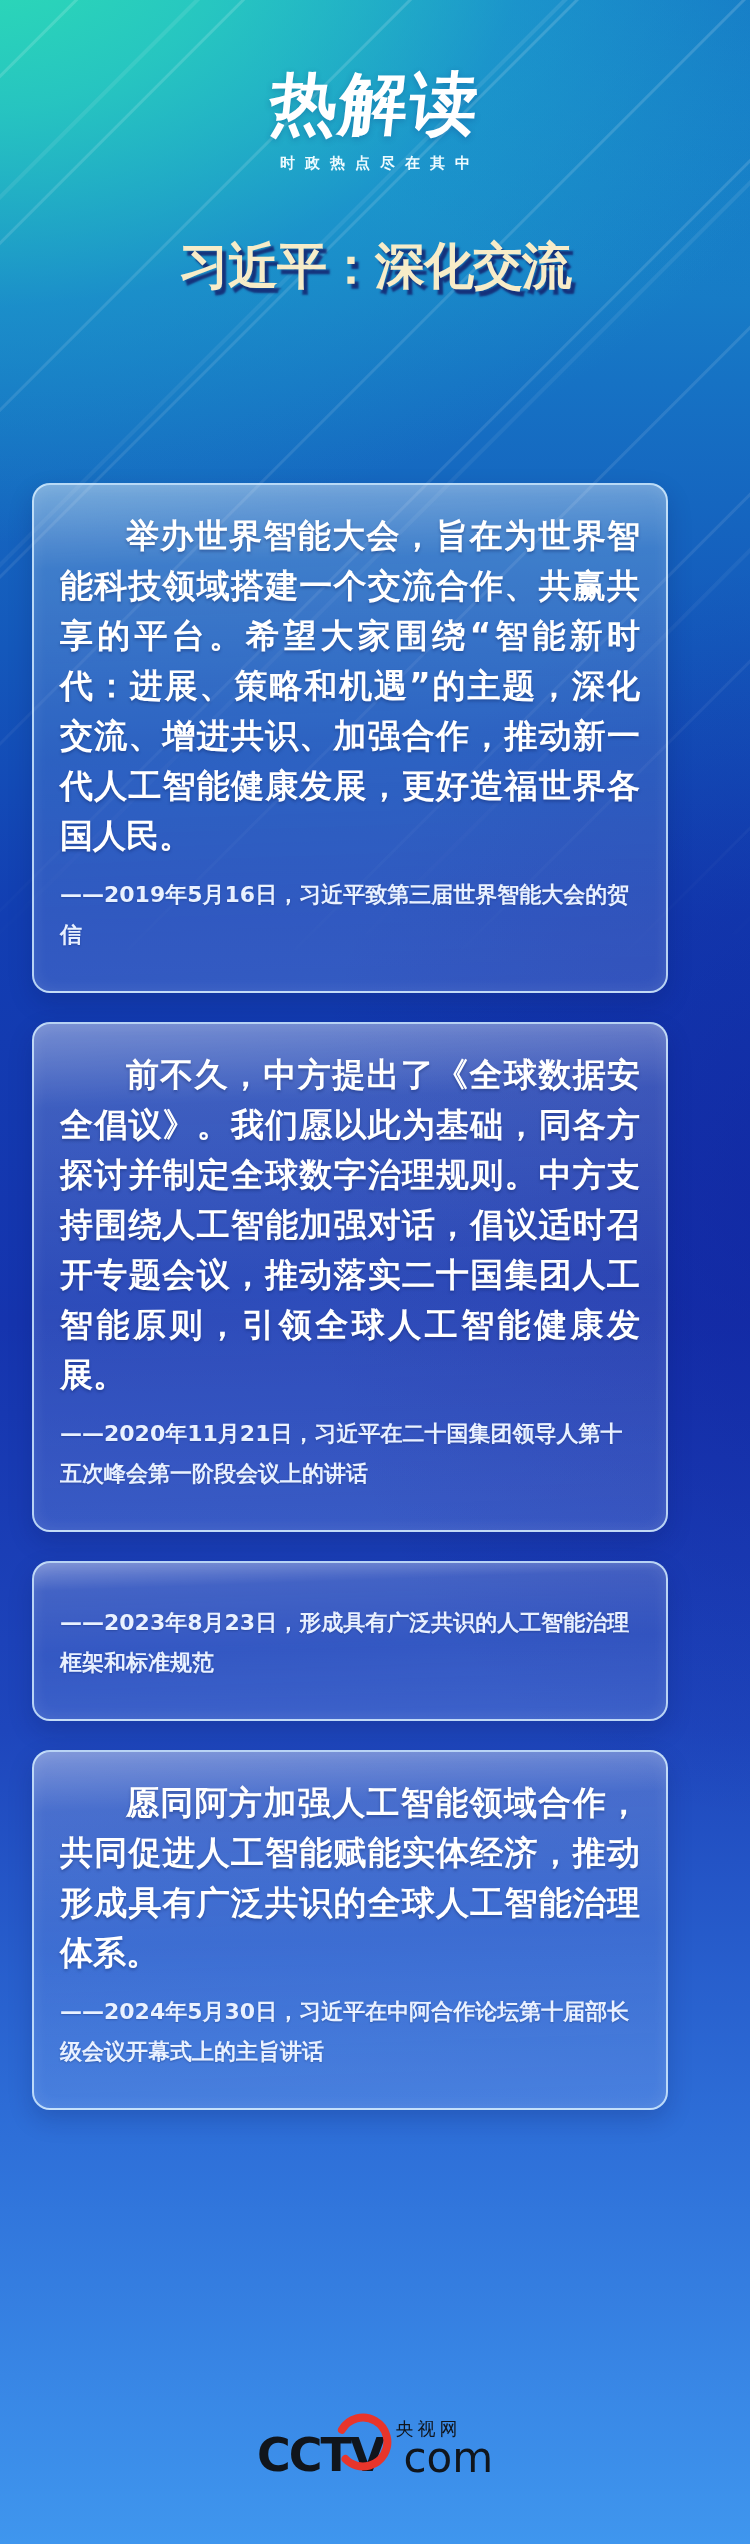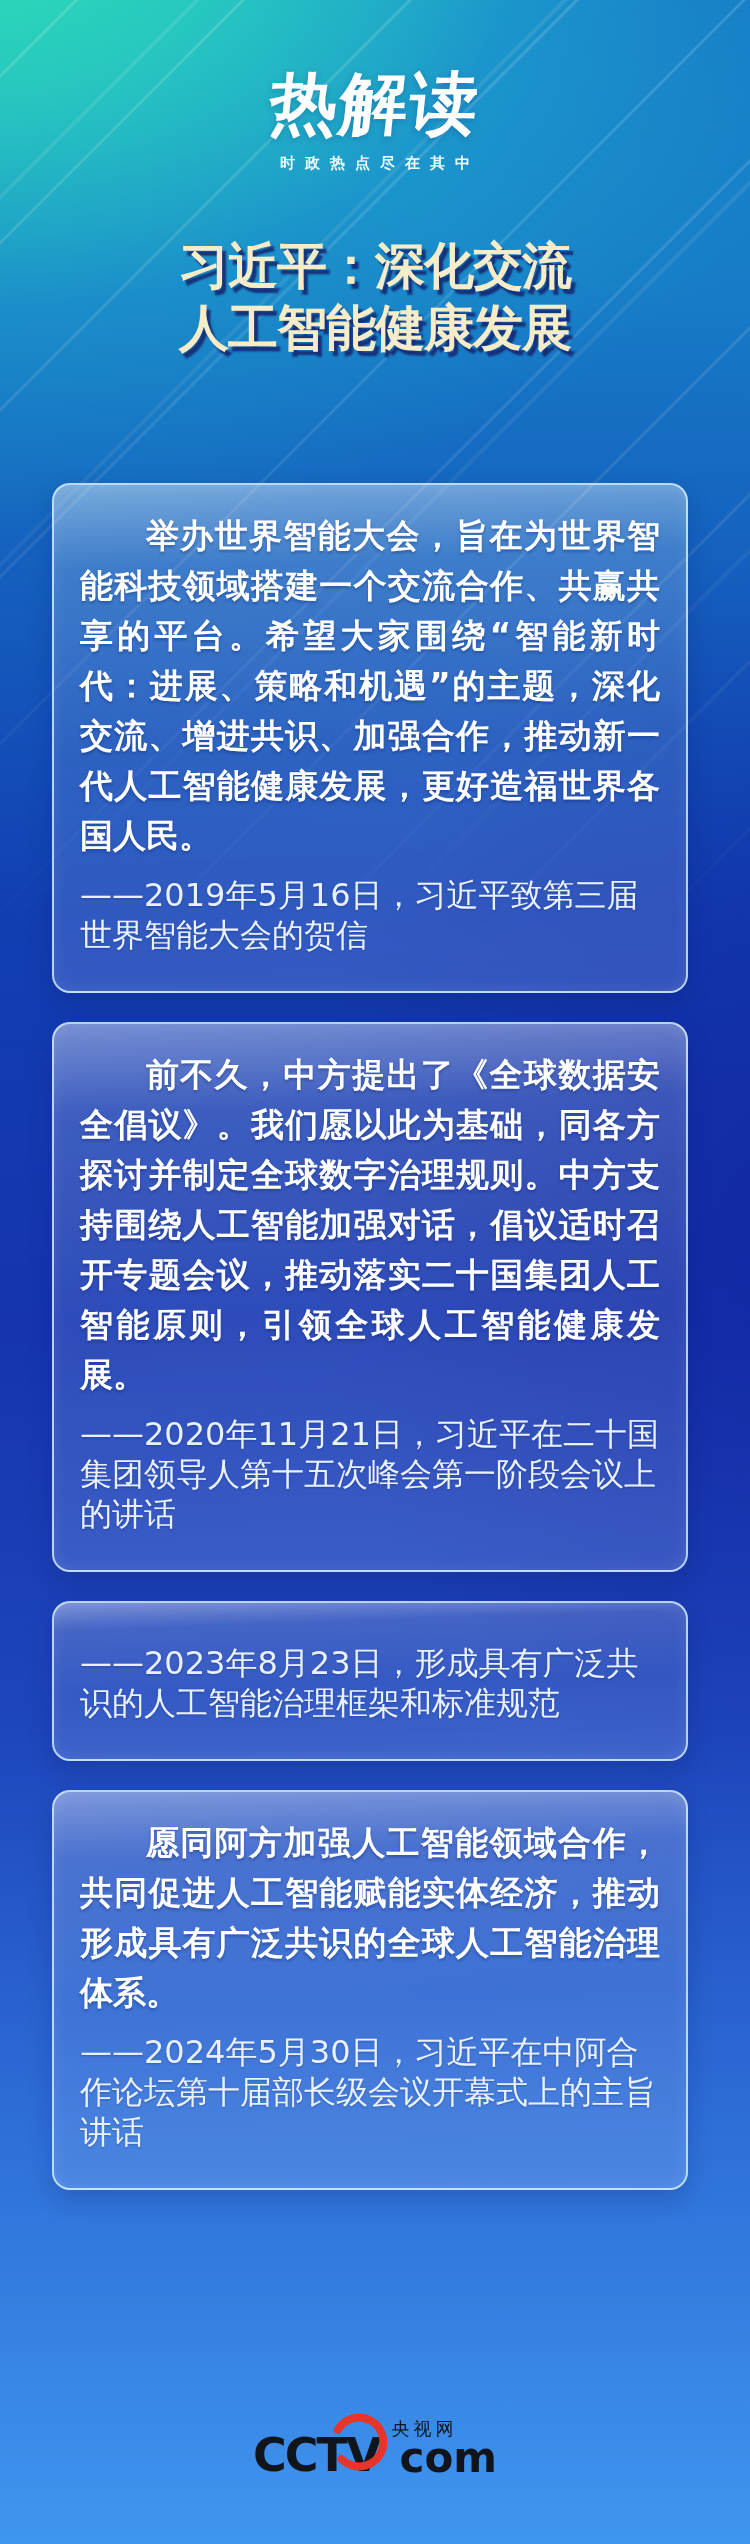--- a/index.html
+++ b/index.html
@@ -38,21 +38,21 @@
     letter-spacing:10px;text-indent:10px;
   }
   .title{
     position:relative;margin:62px 0 0 0;
     text-align:center;font-weight:900;
     font-size:50px;line-height:62px;letter-spacing:-1px;
     color:#f7ecc8;
     text-shadow:4px 5px 2px rgba(20,37,111,0.88);
   }
   .title .title-line{display:block;}
-  .cards{position:absolute;top:483px;left:32px;width:636px;margin-left:20px;}
+  .cards{position:absolute;top:483px;left:32px;width:636px;}
   .card{
     box-sizing:border-box;
     margin-bottom:29px;
     padding:26px 26px 36px 26px;
     border-radius:18px;
     border:2px solid rgba(214,238,255,0.82);
     background:linear-gradient(178deg,
       rgba(255,255,255,0.42) 0%,
       rgba(230,242,255,0.20) 16%,
       rgba(190,214,255,0.15) 52%,
@@ -60,52 +60,51 @@
     box-shadow:0 10px 24px rgba(8,20,80,0.20), inset 0 0 16px rgba(255,255,255,0.10);
   }
   .quote{
     margin:0;
     font-size:33px;line-height:50px;font-weight:bold;color:#ffffff;
     text-align:justify;text-indent:2em;
     text-shadow:0 2px 3px rgba(10,30,90,0.35);
   }
   .source{
     margin:14px 0 0 0;
-    font-size:32px;line-height:40px;font-weight:normal;color:#e9f1ff;
+    font-size:22px;line-height:40px;font-weight:bold;color:#e9f1ff;
     text-align:left;
     text-shadow:0 1px 2px rgba(10,30,90,0.30);
   }
   .footer{
     position:absolute;top:2408px;left:0;width:750px;height:66px;
     display:flex;align-items:flex-end;justify-content:center;
   }
   .cctv-logo{display:flex;align-items:flex-end;}
   .cctv-word{
     font-size:46px;font-weight:800;letter-spacing:-2px;line-height:0.8;
     color:#10151c;
   }
   .cctv-arc{width:60px;height:64px;margin-left:-50px;position:relative;z-index:1;}
   .cctv-right{display:flex;flex-direction:column;align-items:flex-start;margin-left:2px;}
   .cctv-cn{font-size:18px;font-weight:normal;letter-spacing:4px;color:#10151c;line-height:1;}
-  .cctv-com{font-size:42px;font-weight:700;color:#10151c;line-height:0.76;margin-top:4px;margin-left:8px;}
+  .cctv-com{font-size:42px;font-weight:400;color:#10151c;line-height:0.76;margin-top:4px;margin-left:8px;}
 </style>
 </head>
 <body>
 
 <div class="page">
   <div class="streaks"></div>
 
   <header class="brand">
     <div class="brand-logo">热解读</div>
     <div class="brand-tagline">时政热点尽在其中</div>
   </header>
 
   <h1 class="title">
     <span class="title-line">习近平：深化交流</span>
-    <span class="title-line">人工智能健康发展</span>
   </h1>
 
   <main class="cards">
     <section class="card">
       <p class="quote">举办世界智能大会，旨在为世界智能科技领域搭建一个交流合作、共赢共享的平台。希望大家围绕“智能新时代：进展、策略和机遇”的主题，深化交流、增进共识、加强合作，推动新一代人工智能健康发展，更好造福世界各国人民。</p>
       <p class="source">——2019年5月16日，习近平致第三届世界智能大会的贺信</p>
     </section>
     <section class="card">
       <p class="quote">前不久，中方提出了《全球数据安全倡议》。我们愿以此为基础，同各方探讨并制定全球数字治理规则。中方支持围绕人工智能加强对话，倡议适时召开专题会议，推动落实二十国集团人工智能原则，引领全球人工智能健康发展。</p>
       <p class="source">——2020年11月21日，习近平在二十国集团领导人第十五次峰会第一阶段会议上的讲话</p>

